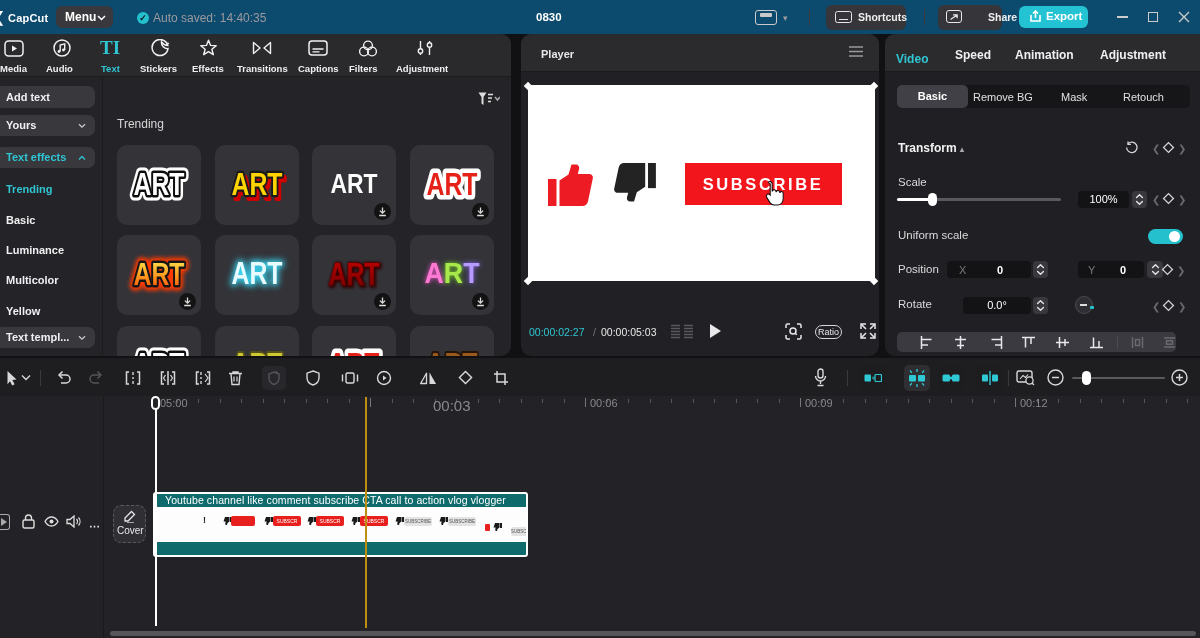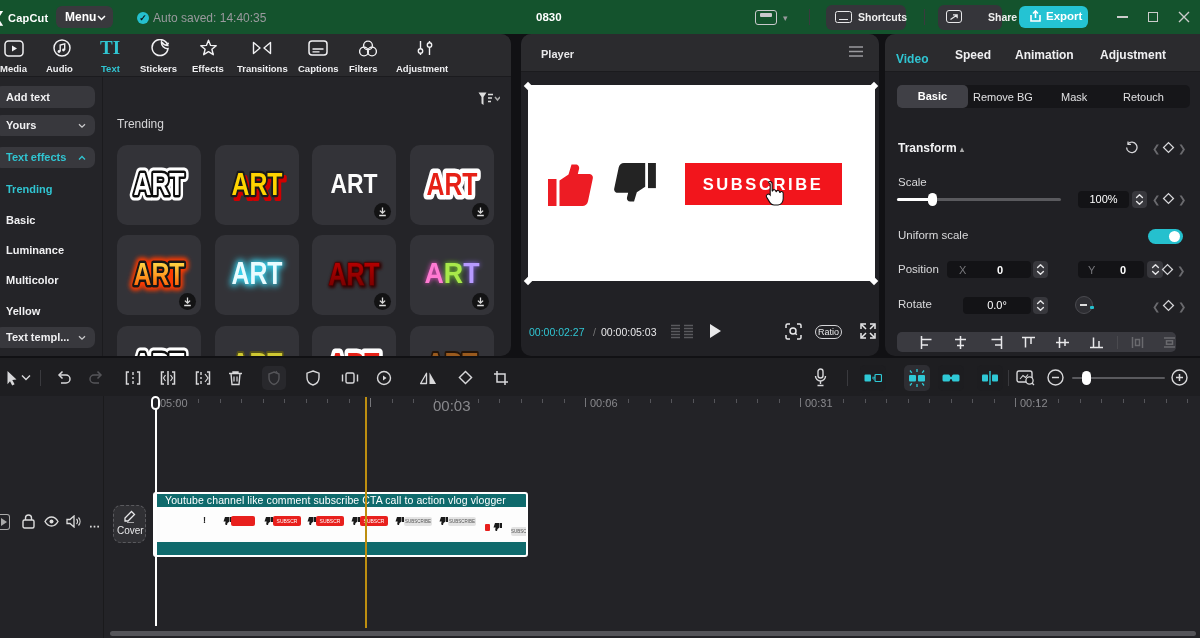--- a/index.html
+++ b/index.html
@@ -5,21 +5,21 @@
   * { margin:0; padding:0; box-sizing:border-box; }
   html,body { width:1200px; height:638px; overflow:hidden; background:#111114;
     font-family:"Liberation Sans", sans-serif; }
   .abs { position:absolute; }
   body { position:relative; }
   svg { display:block; }
 </style>
 </head>
 <body>
 
-<div class="abs" style="left:0;top:0;width:1200px;height:34px;background:#14532d;">
+<div class="abs" style="left:0;top:0;width:1200px;height:34px;background:#0c4a6e;">
   <div class="abs" style="left:-7px;top:9px;width:16px;height:18px;color:#fff;font-weight:bold;font-size:14px;">❮</div>
   <div class="abs" style="left:8px;top:12px;color:#fff;font-weight:bold;font-size:11px;letter-spacing:.2px;">CapCut</div>
   <div class="abs" style="left:56px;top:6px;width:57px;height:22px;background:#39393d;border-radius:6px;color:#fff;font-weight:bold;font-size:12px;line-height:22px;text-align:left;padding-left:9px;">Menu <svg style="position:absolute;right:7px;top:9px;" width="9" height="6" viewBox="0 0 9 6">
         <path d="M1 1l3.5 3.5L8 1" stroke="#fff" stroke-width="1.5" fill="none"></path>
       </svg></div>
   <div class="abs" style="left:137px;top:12px;width:12px;height:12px;border-radius:50%;background:#25c0ce;color:#0e1314;font-size:9px;line-height:12px;text-align:center;font-weight:bold;">✓</div>
   <div class="abs" style="left:153px;top:11px;color:#9a9a9e;font-size:12px;">Auto saved: 14:40:35</div>
   <div class="abs" style="left:536px;top:11px;color:#fff;font-weight:bold;font-size:11.5px;">0830</div>
 
   <div class="abs" style="left:755px;top:10px;width:22px;height:15px;border:1.5px solid #c9c9cc;border-radius:3px;"></div>
@@ -718,21 +718,21 @@
       <div class="abs" style="left:1122.5px;top:3px;width:1px;height:4px;background:#55555a;"></div>
       <div class="abs" style="left:1144.0px;top:3px;width:1px;height:4px;background:#55555a;"></div>
       <div class="abs" style="left:1165.5px;top:3px;width:1px;height:4px;background:#55555a;"></div>
       <div class="abs" style="left:1187.0px;top:3px;width:1px;height:4px;background:#55555a;"></div>
       <div class="abs" style="left:160px;top:1px;color:#88888c;font-size:11px;">05:00</div>
       <div class="abs" style="left:370px;top:2px;width:1px;height:9px;background:#77777b;"></div>
       <div class="abs" style="left:389px;top:1px;color:#88888c;font-size:15px;margin-left:44px;">00:03</div>
       <div class="abs" style="left:585px;top:2px;width:1px;height:9px;background:#77777b;"></div>
       <div class="abs" style="left:590px;top:1px;color:#88888c;font-size:11px;">00:06</div>
       <div class="abs" style="left:800px;top:2px;width:1px;height:9px;background:#77777b;"></div>
-      <div class="abs" style="left:805px;top:1px;color:#88888c;font-size:11px;">00:31</div>
+      <div class="abs" style="left:805px;top:1px;color:#88888c;font-size:11px;">00:09</div>
       <div class="abs" style="left:1015px;top:2px;width:1px;height:9px;background:#77777b;"></div>
       <div class="abs" style="left:1020px;top:1px;color:#88888c;font-size:11px;">00:12</div>
     </div>
 
   <div class="abs" style="left:0;top:118px;width:10px;height:16px;border:1.4px solid #aaa;border-left:none;border-radius:0 3px 3px 0;"></div>
   <div class="abs" style="left:1px;top:122px;width:0;height:0;border-left:6px solid #aaa;border-top:4px solid transparent;border-bottom:4px solid transparent;"></div>
   <div class="abs" style="left:22px;top:118px;width:13px;height:15px;">
     <svg width="13" height="15" viewBox="0 0 13 15">
         <rect x="1" y="6" width="11" height="8" rx="1.5" fill="none" stroke="#ddd" stroke-width="1.4"></rect>
         <path d="M3.5 6V4a3 3 0 016 0v2" fill="none" stroke="#ddd" stroke-width="1.4"></path>

